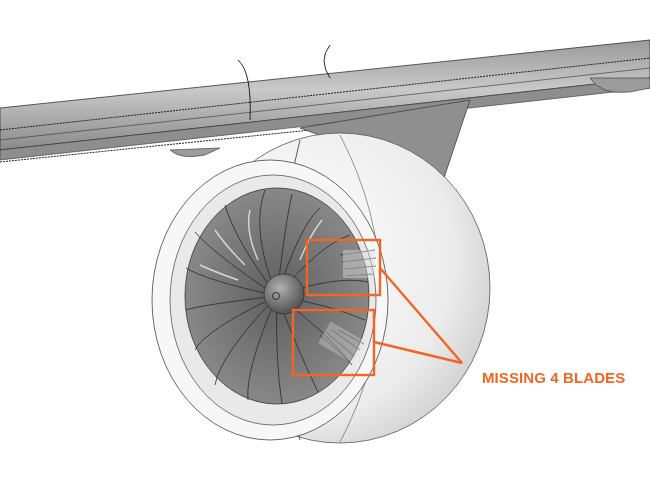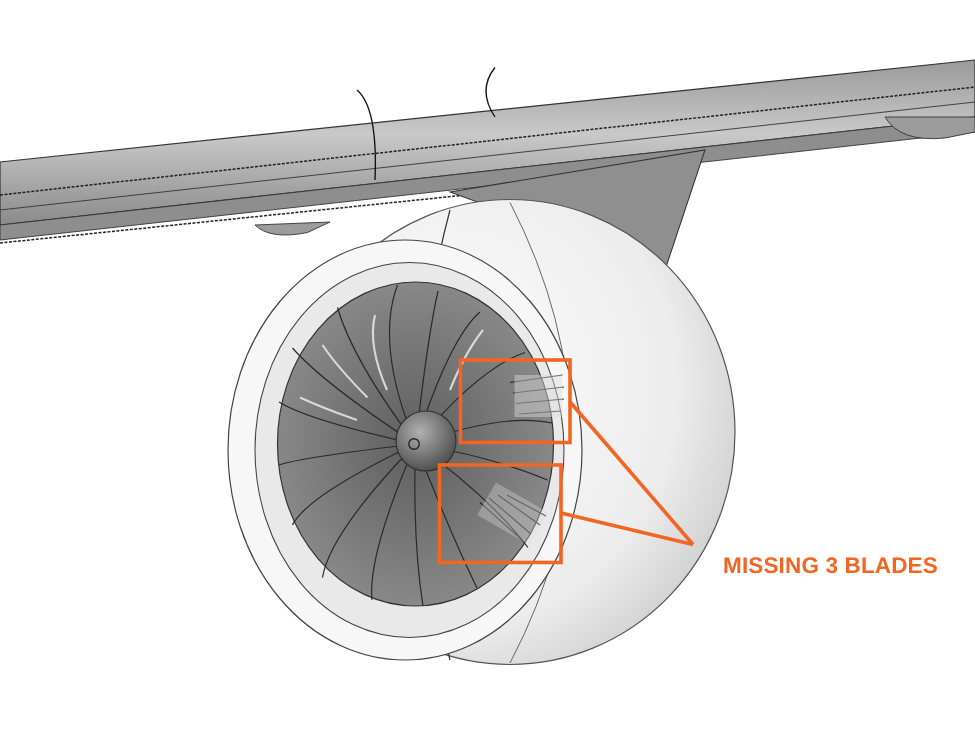--- a/index.html
+++ b/index.html
@@ -96,13 +96,13 @@
   </g>
 
   <g stroke="#f26522" stroke-width="2.4" fill="none">
     <rect x="307" y="240" width="73" height="55"></rect>
     <rect x="293" y="310" width="81" height="65"></rect>
     <line x1="380" y1="268" x2="462" y2="363"></line>
     <line x1="374" y1="342" x2="462" y2="363"></line>
   </g>
 </svg>
 
-<div class="callout-label">MISSING 3 BLADES</div>
+<div class="callout-label">MISSING 4 BLADES</div>
 
 </body></html>

